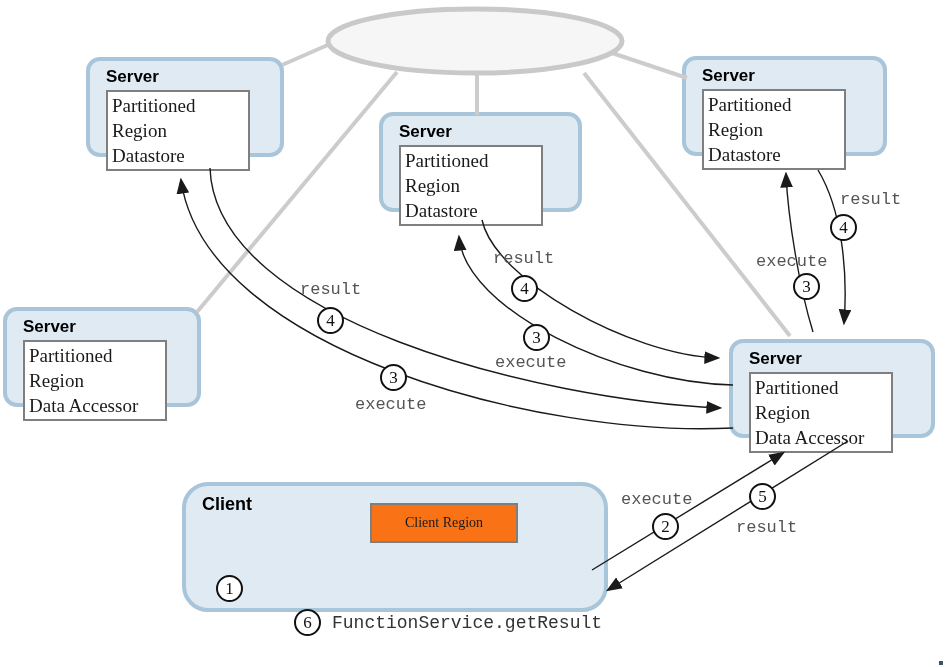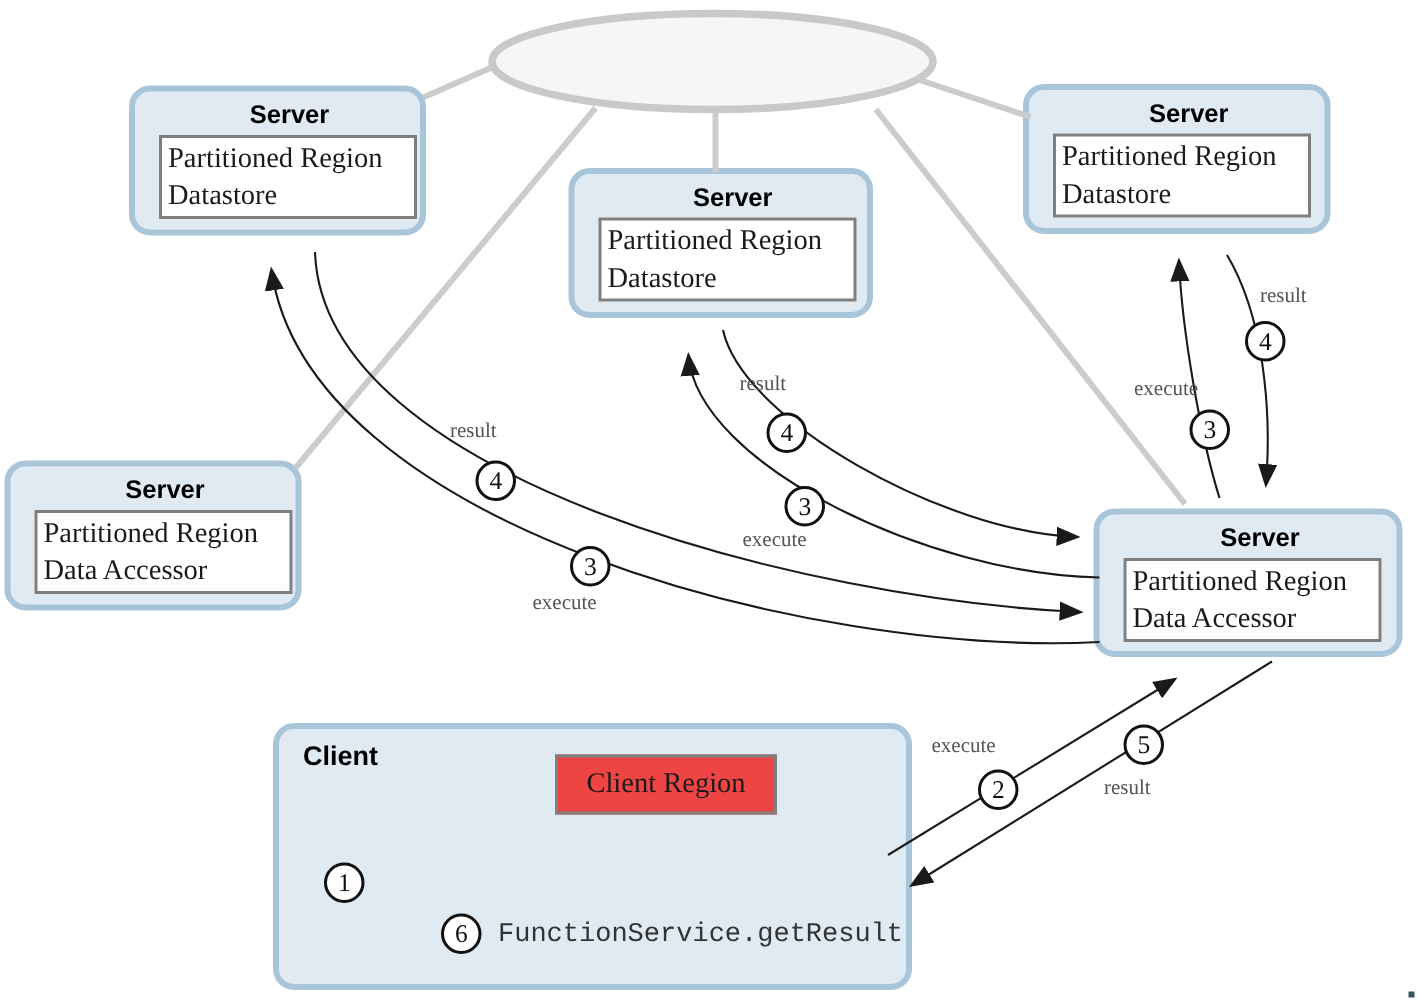--- a/index.html
+++ b/index.html
@@ -7,52 +7,52 @@
     position:relative;width:945px;height:667px;background:#ffffff;
     font-family:"Liberation Sans",sans-serif;overflow:hidden;
   }
   
   .server-box{
     position:absolute;z-index:1;box-sizing:border-box;
     background:var(--box-fill);border:4px solid var(--box-border);
     border-radius:14px;
   }
   .server-title{
-    font-weight:bold;font-size:17px;color:#000;margin:6px 0 3px 16px;text-align:center;
+    font-weight:bold;font-size:17px;color:#000;margin:6px 0 3px 16px;
   }
   .inner-box{
-    box-sizing:border-box;margin-left:16px;width:172px;
+    box-sizing:border-box;margin-left:16px;width:144px;
     background:#ffffff;border:2px solid var(--inner-border);
     font-family:"Liberation Serif",serif;font-size:19px;line-height:1.32;
     color:#1a1a1a;padding:1px 4px;
   }
   .client-box{
     position:absolute;z-index:1;box-sizing:border-box;left:182px;top:482px;
-    width:426px;height:178px;background:var(--box-fill);
-    border:4px solid var(--box-border);border-radius:14px;
+    width:426px;height:130px;background:var(--box-fill);
+    border:4px solid var(--box-border);border-radius:26px;
   }
   .client-title{position:absolute;left:16px;top:8px;font-weight:bold;font-size:18px;color:#000;}
   .client-region-box{
     position:absolute;box-sizing:border-box;left:184px;top:17px;width:148px;height:40px;
-    background:#ef4444;border:2px solid var(--inner-border);
-    font-family:"Liberation Serif",serif;font-size:19px;color:#1a1a1a;
+    background:#f97316;border:2px solid var(--inner-border);
+    font-family:"Liberation Serif",serif;font-size:14px;color:#1a1a1a;
     display:flex;align-items:center;justify-content:center;
   }
   
   .num-circle{
     position:absolute;z-index:3;box-sizing:border-box;width:27px;height:27px;
     border:2px solid #111;border-radius:50%;background:#fff;
     font-family:"Liberation Serif",serif;font-size:17px;color:#111;
     display:flex;align-items:center;justify-content:center;
   }
   .client-box .num-circle{z-index:2;}
   
   .curve-label{
-    position:absolute;z-index:3;font-family:Liberation Serif, serif;
-    font-size:14px;color:var(--label-text);white-space:nowrap;
+    position:absolute;z-index:3;font-family:Liberation Mono, monospace;
+    font-size:17px;color:var(--label-text);white-space:nowrap;
   }
   .step-text{
     position:absolute;font-family:"Liberation Mono",monospace;
     font-size:18px;color:var(--mono-text);white-space:nowrap;
   }
   
   #overlay{position:absolute;left:0;top:0;z-index:2;pointer-events:none;}
   .connector{stroke:var(--connector);stroke-width:4;fill:none;}
   .flow{stroke:var(--arrow);stroke-width:1.4;fill:none;}
   .ellipse-shape{fill:var(--ellipse-fill);stroke:var(--ellipse-stroke);stroke-width:5;}

